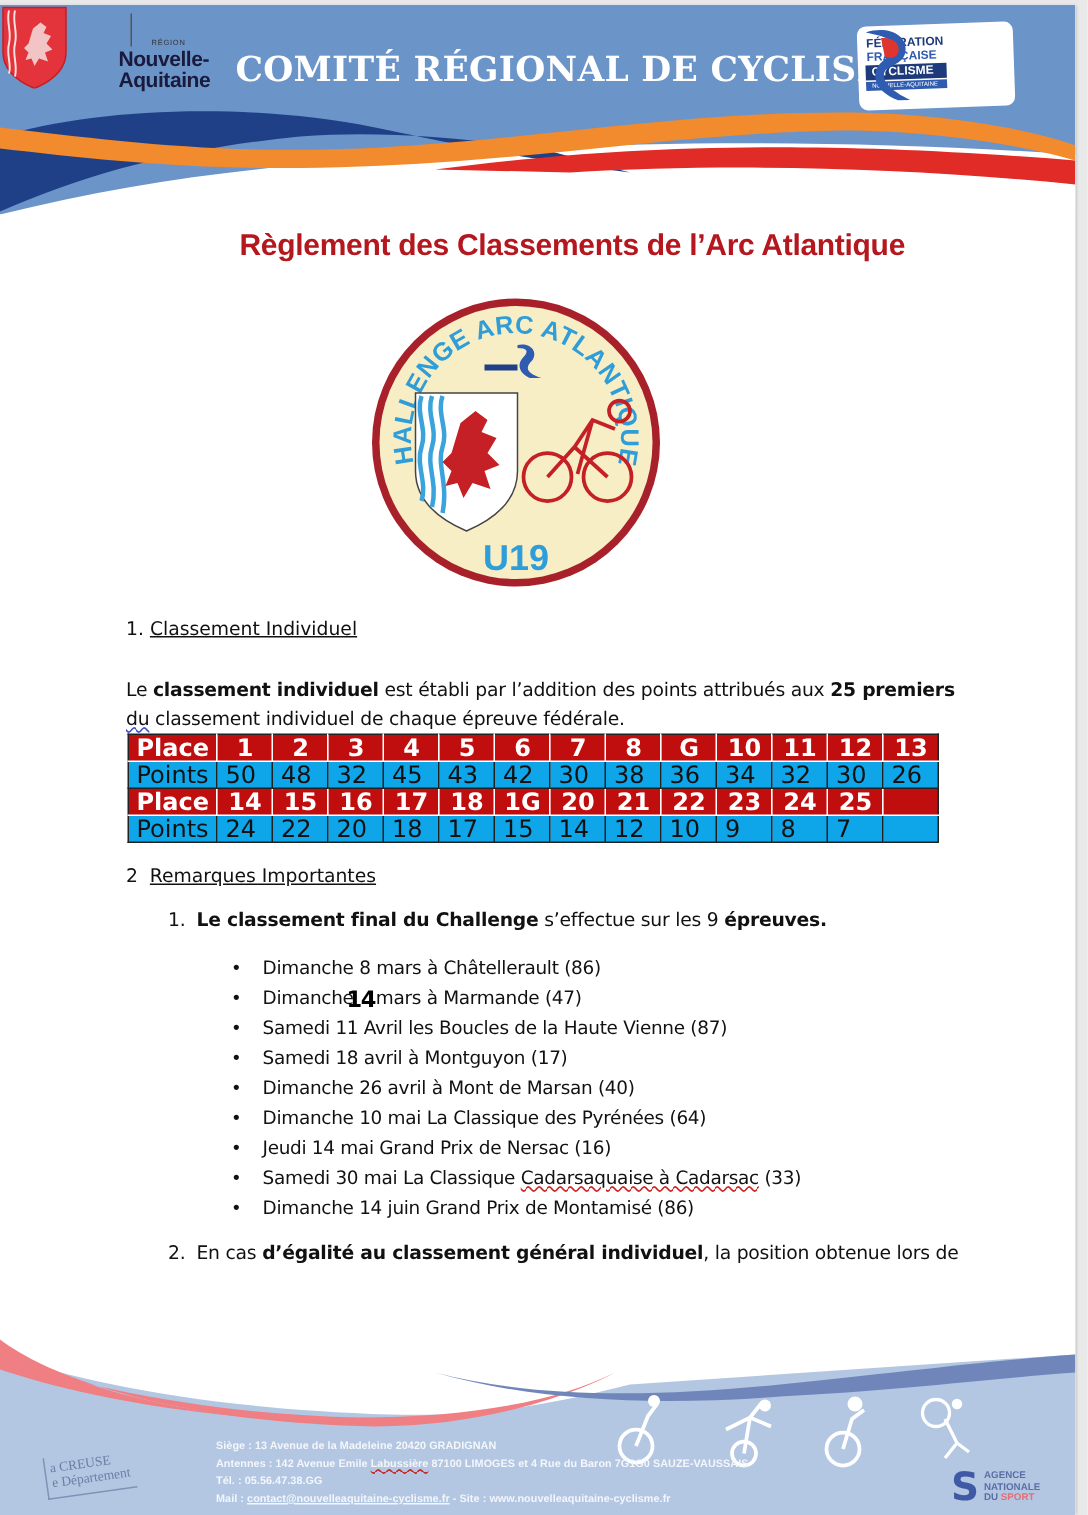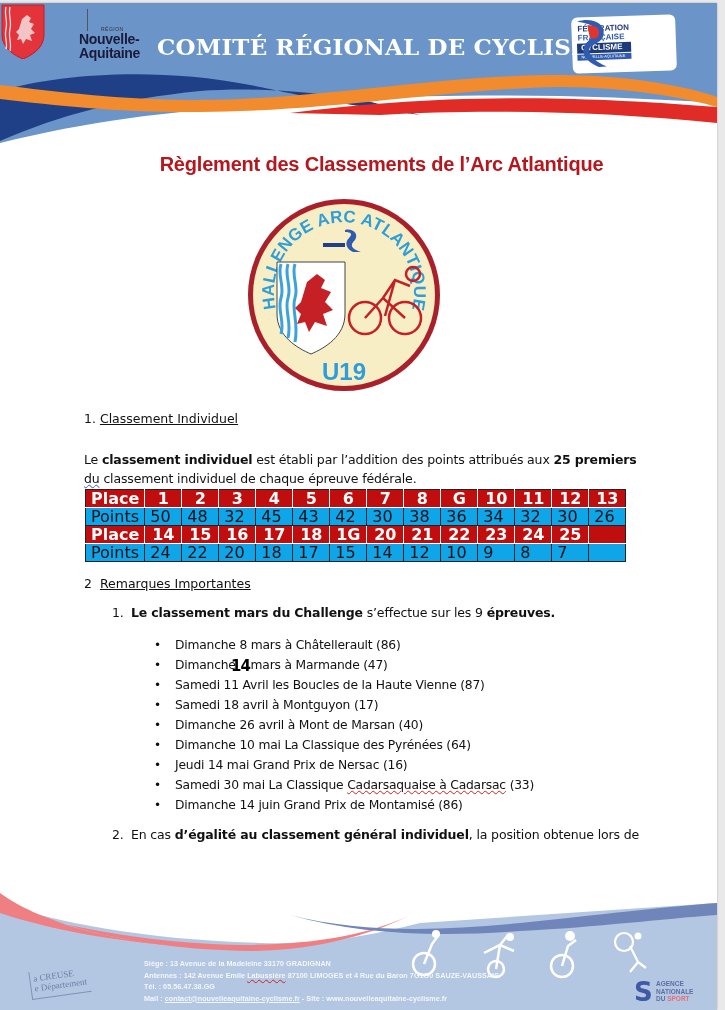--- a/index.html
+++ b/index.html
@@ -235,21 +235,21 @@
       </tr>
     </tbody>
   </table>
 
   <div class="sec-heading" style="top:573px;">
     <span>2</span>&nbsp;
     <u>Remarques Importantes</u>
   </div>
 
   <div class="num-item" style="top:600px;">
-    <span class="n">1.</span><b>Le classement mars du Challenge</b><span> s’effectue sur les 9 </span><b>épreuves.</b>
+    <span class="n">1.</span><b>Le classement final du Challenge</b><span> s’effectue sur les 9 </span><b>épreuves.</b>
   </div>
 
   <ul class="bullets">
     <li>Dimanche 8 mars à Châtellerault  (86)</li>
     <li><span class="overlay-14"><span>Dimanche</span><span class="ov">14</span>&nbsp;&nbsp;&nbsp;&nbsp;<span>mars à Marmande (47)</span></span></li>
     <li>Samedi 11 Avril les Boucles de la Haute Vienne (87)</li>
     <li>Samedi 18 avril à Montguyon (17)</li>
     <li>Dimanche 26 avril à Mont de Marsan (40)</li>
     <li>Dimanche 10 mai La Classique des Pyrénées (64)</li>
     <li>Jeudi 14 mai Grand Prix de Nersac (16)</li>
@@ -295,21 +295,21 @@
           <circle cx="12" cy="14" r="9"></circle>
           <path d="M18,18 L26,34 L18,44 M26,34 L34,40"></path>
         </g>
         <circle cx="26" cy="8" r="3.5" fill="#fff"></circle>
     </svg>
     <div class="creuse">
       <span>a CREUSE</span><br>
       <span>e Département</span>
     </div>
     <div class="footer-lines">
-      <div>Siège : 13 Avenue de la Madeleine 33170 GRADIGNAN</div>
+      <div>Siège : 13 Avenue de la Madeleine 20420 GRADIGNAN</div>
       <div><span>Antennes : 142 Avenue Emile </span><span class="squiggle-red">Labussière</span><span> 87100 LIMOGES et 4 Rue du Baron 7G1G0 SAUZE-VAUSSAIS</span></div>
       <div>Tél. : 05.56.47.38.GG</div>
       <div><span>Mail : </span><span class="u">contact@nouvelleaquitaine-cyclisme.fr</span><span> - Site : www.nouvelleaquitaine-cyclisme.fr</span></div>
     </div>
     <div class="ans">
       <span class="ans-s">S</span>
       <span class="ans-t">
         <span>AGENCE</span><br>
         <span>NATIONALE</span><br>
         <span>DU </span><span class="red">SPORT</span>

